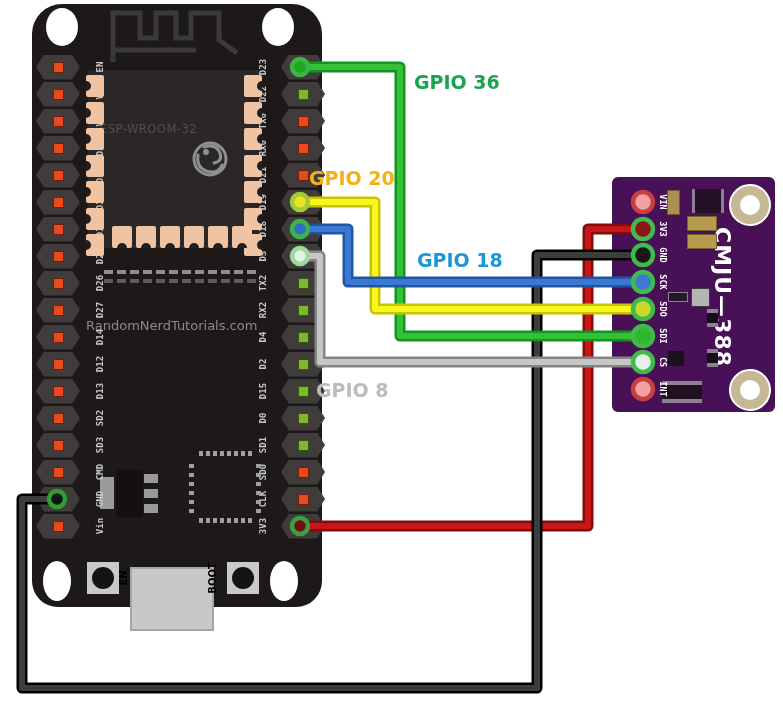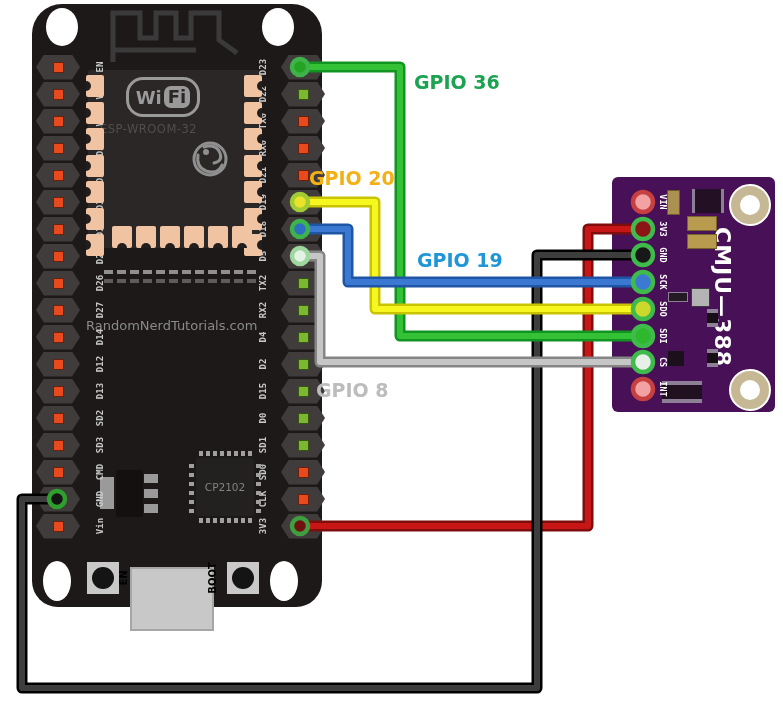--- a/index.html
+++ b/index.html
@@ -58,30 +58,23 @@
 
 <div id="stage">
 
   <div class="abs" id="esp32-board"></div>
   <div class="abs hole" style="left:46px;top:8px;width:32px;height:38px;"></div>
   <div class="abs hole" style="left:262px;top:8px;width:32px;height:38px;"></div>
   <div class="abs hole" style="left:43px;top:561px;width:28px;height:40px;"></div>
   <div class="abs hole" style="left:270px;top:561px;width:28px;height:40px;"></div>
 
   <div class="abs" id="shield"></div>
-  <div class="abs" id="wifi-logo">
-    <span>Wi</span>
-    <span class="fi">Fi</span>
-  </div>
   <div class="abs" id="module-name">ESP-WROOM-32</div>
   <div class="abs" id="watermark">RandomNerdTutorials.com</div>
 
-  <div class="abs" id="usb-chip">
-    <span>CP2102</span>
-  </div>
   <div class="abs" id="reg-tab"></div>
   <div class="abs" id="reg-body"></div>
   <div class="abs reg-pin" style="left:144px;top:474px;"></div>
   <div class="abs reg-pin" style="left:144px;top:489px;"></div>
   <div class="abs reg-pin" style="left:144px;top:504px;"></div>
 
   <div class="abs btn-pad" style="left:87px;top:562px;"></div>
   <div class="abs btn-cap" style="left:92px;top:567px;"></div>
   <div class="abs btn-label rotccw" style="left:107px;top:572px;">EN</div>
   <div class="abs btn-pad" style="left:227px;top:562px;"></div>
@@ -368,15 +361,15 @@
     <div class="abs s-label rotcw" style="left: 648px; top: 197px;">VIN</div>
     <div class="abs s-label rotcw" style="left: 648px; top: 224px;">3V3</div>
     <div class="abs s-label rotcw" style="left: 648px; top: 250px;">GND</div>
     <div class="abs s-label rotcw" style="left: 648px; top: 277px;">SCK</div>
     <div class="abs s-label rotcw" style="left: 648px; top: 304px;">SDO</div>
     <div class="abs s-label rotcw" style="left: 648px; top: 331px;">SDI</div>
     <div class="abs s-label rotcw" style="left: 648px; top: 357px;">CS</div>
     <div class="abs s-label rotcw" style="left: 648px; top: 384px;">INT</div>
     <div class="abs gpio-label" style="left: 414px; top: 71px; color: rgb(27, 163, 81);">GPIO 36</div>
     <div class="abs gpio-label" style="left: 309px; top: 167px; color: rgb(243, 177, 23);">GPIO 20</div>
-    <div class="abs gpio-label" style="left: 417px; top: 249px; color: rgb(33, 150, 214);">GPIO 19</div>
+    <div class="abs gpio-label" style="left: 417px; top: 249px; color: rgb(33, 150, 214);">GPIO 18</div>
     <div class="abs gpio-label" style="left: 316px; top: 379px; color: rgb(188, 188, 188);">GPIO 8</div>
   </div>
 
 </body></html>

